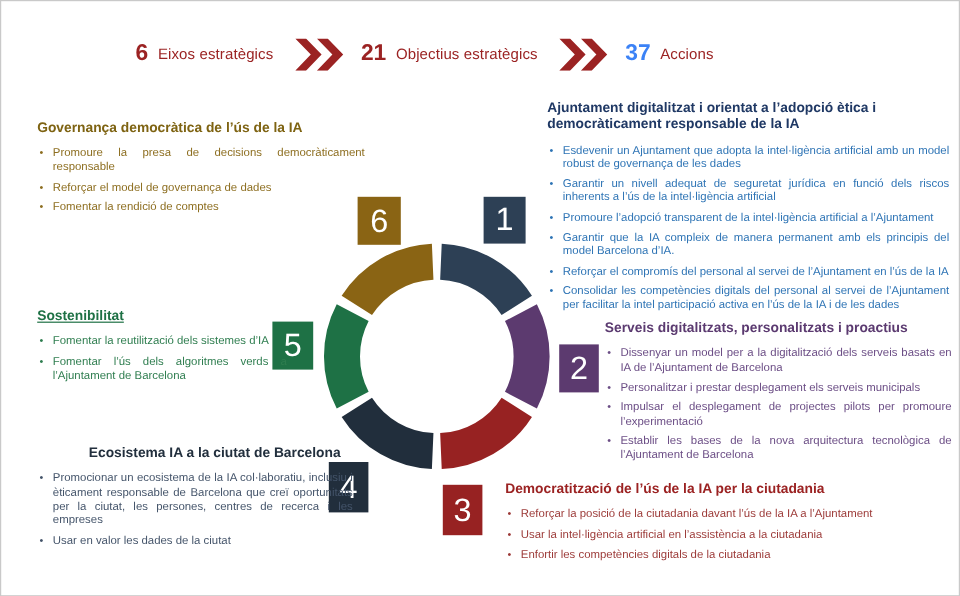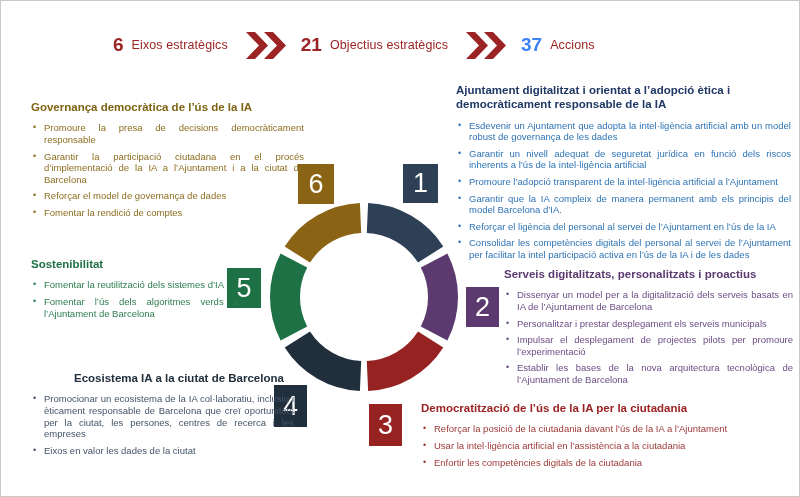--- a/index.html
+++ b/index.html
@@ -74,50 +74,49 @@
       <span>5</span>
     </div>
   <div class="numbox" style="left: 297px; top: 163px; width: 36px; height: 40px; background: rgb(138, 100, 20);">
       <span>6</span>
     </div>
 
   <div class="section" style="left:30px;top:99px;width:273px;">
     <div class="sec-title" style="color: rgb(126, 99, 18);">Governança democràtica de l’ús de la IA</div>
     <ul class="bullets" style="color: rgb(141, 110, 32);">
         <li>Promoure la presa de decisions democràticament responsable</li>
-        <li>Garantir la participació ciutadana en el procés d’implementació de la IA a l’Ajuntament i a la ciutat de Barcelona</li>
         <li>Reforçar el model de governança de dades</li>
         <li>Fomentar la rendició de comptes</li>
       </ul>
   </div>
 
   <div class="section" style="left:30px;top:256px;width:208px;">
-    <div class="sec-title" style="color: rgb(30, 113, 69);">Sostenibilitat</div>
+    <div class="sec-title" style="color: rgb(30, 113, 69); text-decoration: underline;">Sostenibilitat</div>
     <ul class="bullets" style="color: rgb(46, 125, 79);">
         <li>Fomentar la reutilització dels sistemes d’IA</li>
         <li>Fomentar l’ús dels algoritmes verds a l’Ajuntament de Barcelona</li>
       </ul>
   </div>
 
   <div class="section" style="left:30px;top:370px;width:263px;">
     <div class="sec-title" style="color: rgb(34, 47, 61); padding-left: 43px;">Ecosistema IA a la ciutat de Barcelona</div>
     <ul class="bullets" style="color: rgb(68, 84, 106);">
         <li>Promocionar un ecosistema de la IA col·laboratiu, inclusiu i èticament responsable de Barcelona que creï oportunitats per la ciutat, les persones, centres de recerca i les empreses</li>
-        <li>Eixos en valor les dades de la ciutat</li>
+        <li>Usar en valor les dades de la ciutat</li>
       </ul>
   </div>
 
   <div class="section" style="left:455px;top:82px;width:335px;">
     <div class="sec-title" style="color: rgb(31, 56, 100);">Ajuntament digitalitzat i orientat a l’adopció ètica i democràticament responsable de la IA</div>
     <ul class="bullets" style="color: rgb(46, 116, 181);">
         <li>Esdevenir un Ajuntament que adopta la intel·ligència artificial amb un model robust de governança de les dades</li>
         <li>Garantir un nivell adequat de seguretat jurídica en funció dels riscos inherents a l’ús de la intel·ligència artificial</li>
         <li>Promoure l’adopció transparent de la intel·ligència artificial a l’Ajuntament</li>
         <li>Garantir que la IA compleix de manera permanent amb els principis del model Barcelona d’IA.</li>
-        <li>Reforçar el ligència del personal al servei de l’Ajuntament en l’ús de la IA</li>
+        <li>Reforçar el compromís del personal al servei de l’Ajuntament en l’ús de la IA</li>
         <li>Consolidar les competències digitals del personal al servei de l’Ajuntament per facilitar la intel participació activa en l’ús de la IA i de les dades</li>
       </ul>
   </div>
 
   <div class="section" style="left:503px;top:266px;width:289px;">
     <div class="sec-title center" style="color: rgb(91, 58, 112);">Serveis digitalitzats, personalitzats i proactius</div>
     <ul class="bullets" style="color: rgb(107, 77, 133);">
         <li>Dissenyar un model per a la digitalització dels serveis basats en IA de l’Ajuntament de Barcelona</li>
         <li>Personalitzar i prestar desplegament els serveis municipals</li>
         <li>Impulsar el desplegament de projectes pilots per promoure l’experimentació</li>

